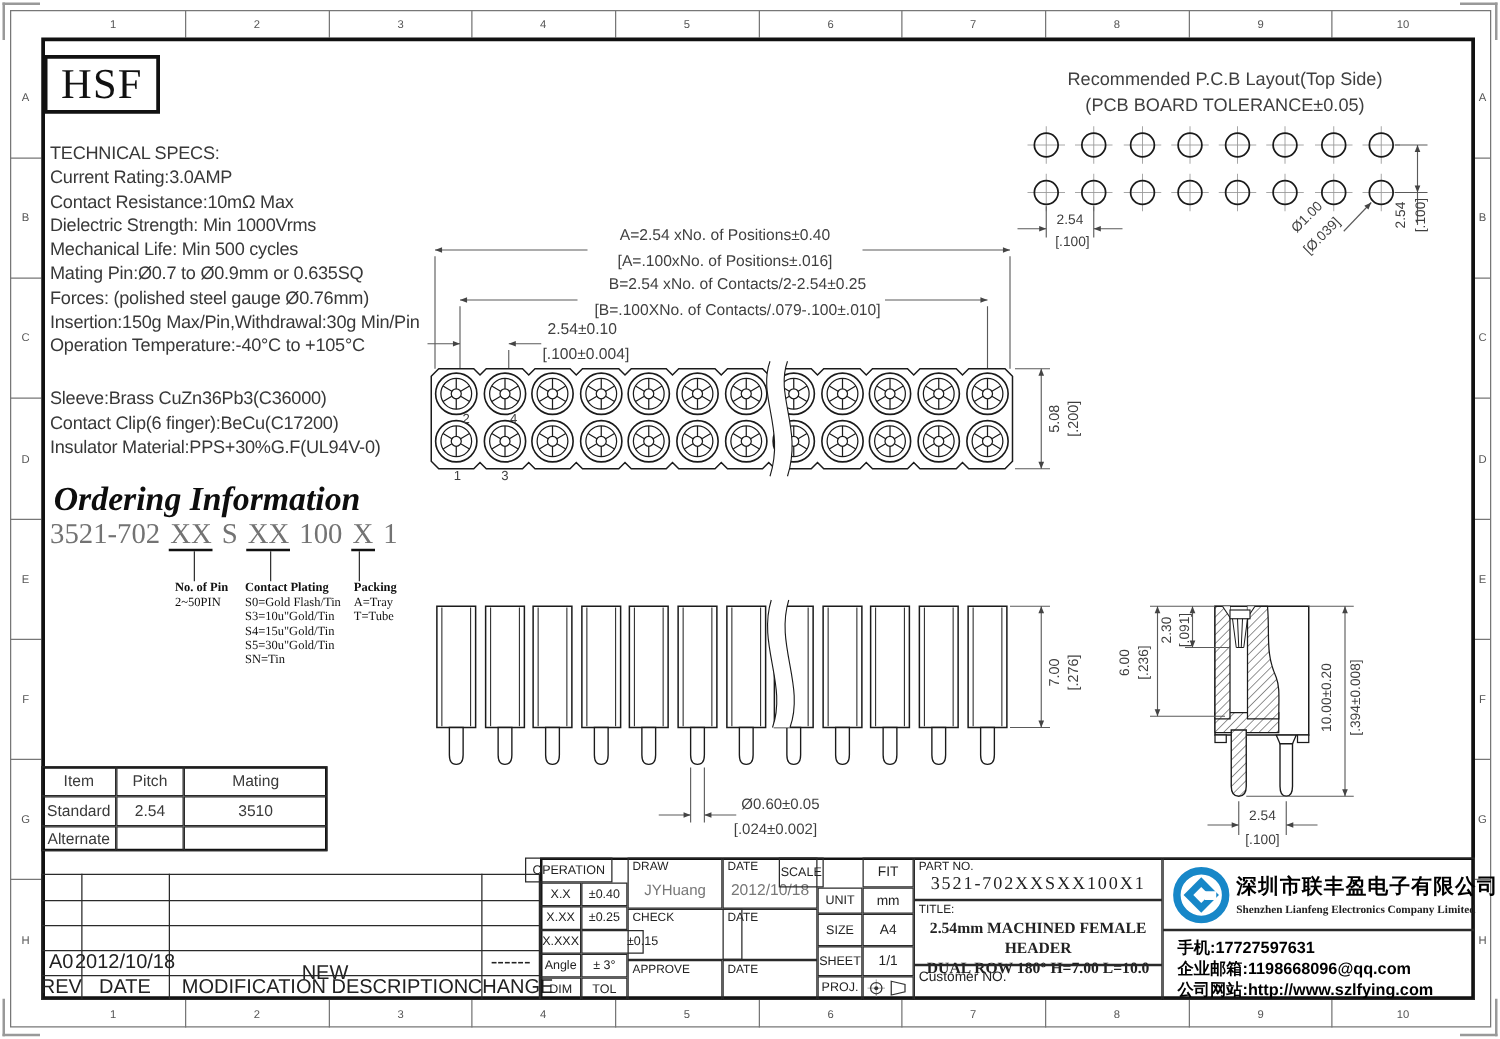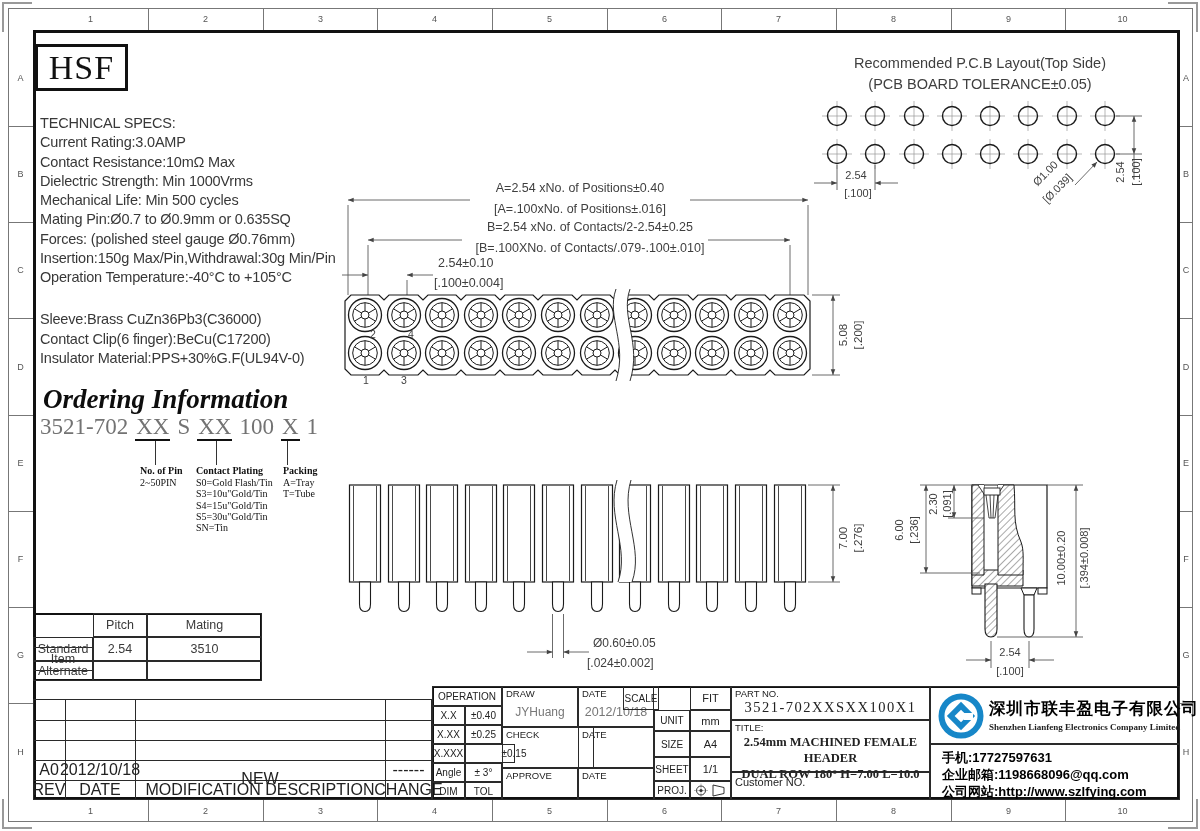--- a/index.html
+++ b/index.html
@@ -439,21 +439,21 @@
       <line x1="111" y1="183" x2="111" y2="210"></line>
         <line x1="149" y1="183" x2="149" y2="210"></line>
       <line x1="86" y1="202" x2="111" y2="202" marker-end="url(#mD)"></line>
       <line x1="174" y1="202" x2="149" y2="202" marker-end="url(#mD)"></line>
     </g>
     <text x="130" y="198" text-anchor="middle" font-size="11">2.54</text>
     <text x="130" y="217" text-anchor="middle" font-size="11">[.100]</text>
   </svg>
 
   <div class="tcell tthick" style="left:33px;top:613px;width:229px;height:68px;"></div>
-  <div class="tcell" style="left:33px;top:647px;width:60px;height:24px;text-align:right;">
+  <div class="tcell" style="left:33px;top:613px;width:60px;height:24px;text-align:right;">
       <div class="tval mating-txt">Item</div>
     </div>
   <div class="tcell" style="left:93px;top:613px;width:54px;height:24px;">
       <div class="tval mating-txt">Pitch</div>
     </div>
   <div class="tcell" style="left:147px;top:613px;width:115px;height:24px;">
       <div class="tval mating-txt">Mating</div>
     </div>
   <div class="tcell" style="left:33px;top:637px;width:60px;height:24px;">
       <div class="tval mating-txt">Standard</div>
@@ -502,21 +502,21 @@
     </div>
   <div class="abs" style="left:135px;top:780px;width:250px;height:20px;">
       <div class="tval">MODIFICATION DESCRIPTION</div>
     </div>
   <div class="abs" style="left:385px;top:780px;width:47px;height:20px;">
       <div class="tval">CHANGE</div>
     </div>
 
   <div class="tcell" style="left:432px;top:686px;width:748px;height:114px;border-width:2px;border-color:#111;"></div>
 
-  <div class="tcell" style="left:432px;top:686px;width:70px;height:20px;">
+  <div class="tcell" style="left:420px;top:686px;width:70px;height:20px;">
       <div class="tval">OPERATION</div>
     </div>
   <div class="tcell" style="left:432px;top:706px;width:33px;height:19px;">
       <div class="tval">X.X</div>
     </div>
   <div class="tcell" style="left:465px;top:706px;width:37px;height:19px;">
       <div class="tval">±0.40</div>
     </div>
   <div class="tcell" style="left:432px;top:725px;width:33px;height:19px;">
       <div class="tval">X.XX</div>

